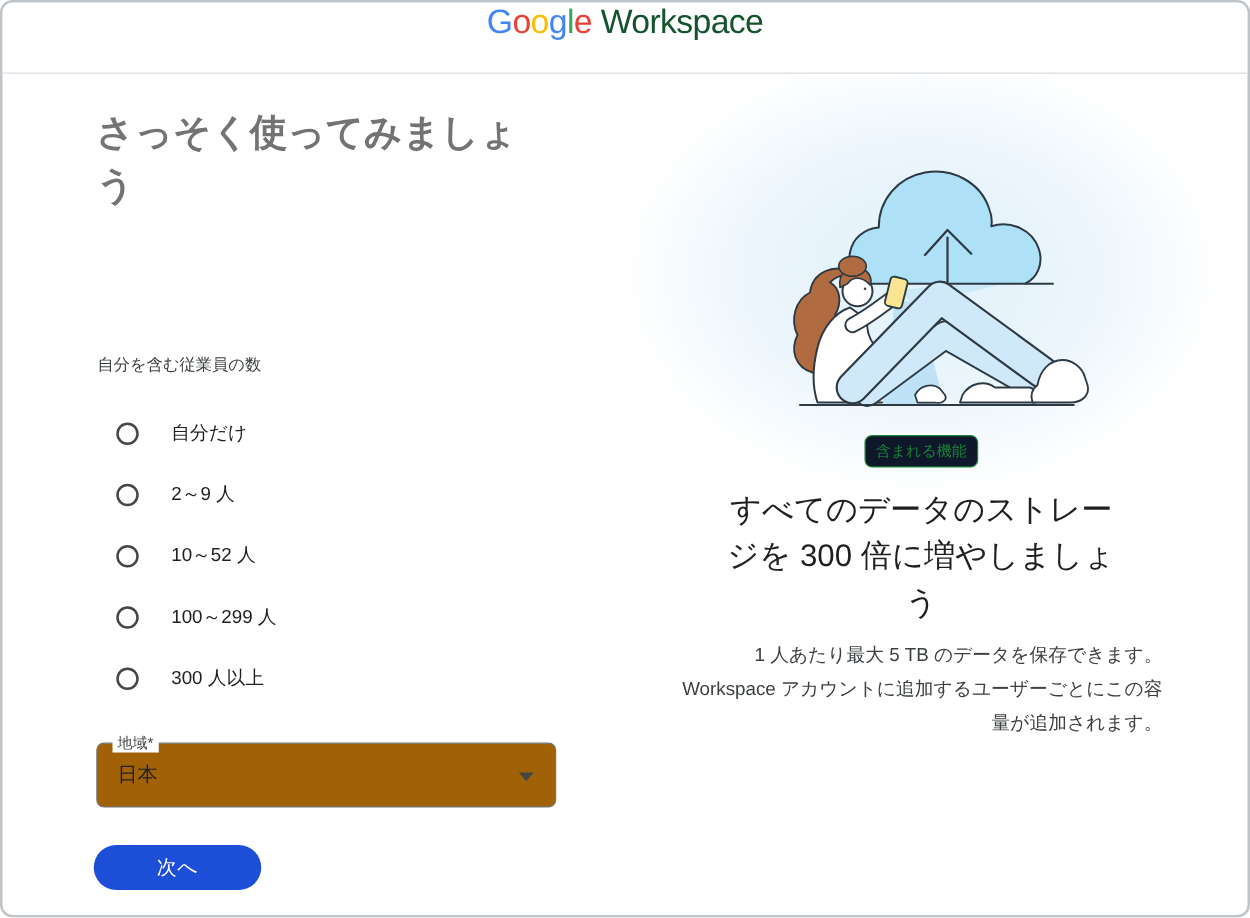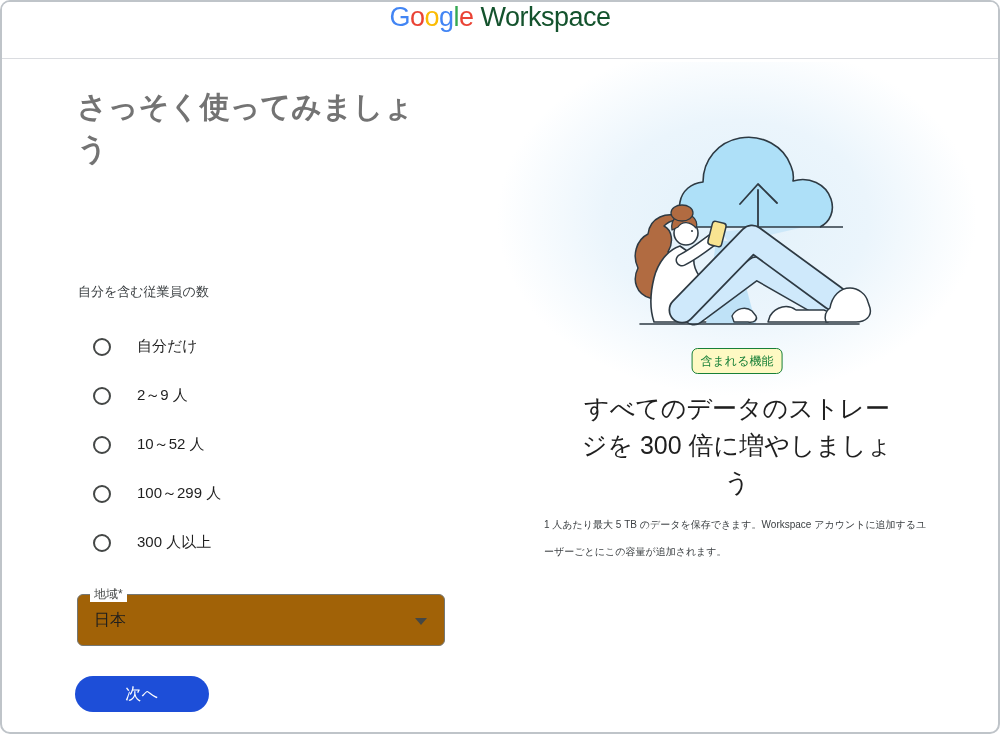--- a/index.html
+++ b/index.html
@@ -93,32 +93,32 @@
        #e2f1fa 0%, #ebf5fc 55%, rgba(255,255,255,0) 100%);
     pointer-events: none;
   }
   .illustration {
     position: absolute; left: 588px; top: 92px; width: 294px; height: 238px;
   }
   .feature-badge {
     position: absolute; left: 735px; top: 346px; transform: translateX(-50%);
     font-size: 12px; color: #188038;
     border: 1px solid #188038; border-radius: 6px;
-    background: #fef9c3; padding: 4px 8px; line-height: 16px;
+    background: #0f172a; padding: 4px 8px; line-height: 16px;
     white-space: nowrap;
   }
   .h2 {
     position: absolute; left: 570px; top: 388px; width: 330px;
     text-align: center;
     font-size: 25px; line-height: 37px; font-weight: 400; color: #1f1f1f;
   }
   .promo-desc {
     position: absolute; left: 542px; top: 509px; width: 386px;
-    text-align: left;
-    font-size: 10px; line-height: 27px; color: #3c4043;
+    text-align: right;
+    font-size: 15px; line-height: 27px; color: #3c4043;
   }
 </style>
 </head>
 <body>
 
 <div class="page">
 
   <div class="header">
     <div class="logo">
       <span class="logo-google"><span style="color: rgb(66, 133, 244);">G</span><span style="color: rgb(234, 67, 53);">o</span><span style="color: rgb(251, 188, 4);">o</span><span style="color: rgb(66, 133, 244);">g</span><span style="color: rgb(52, 168, 83);">l</span><span style="color: rgb(234, 67, 53);">e</span></span>

